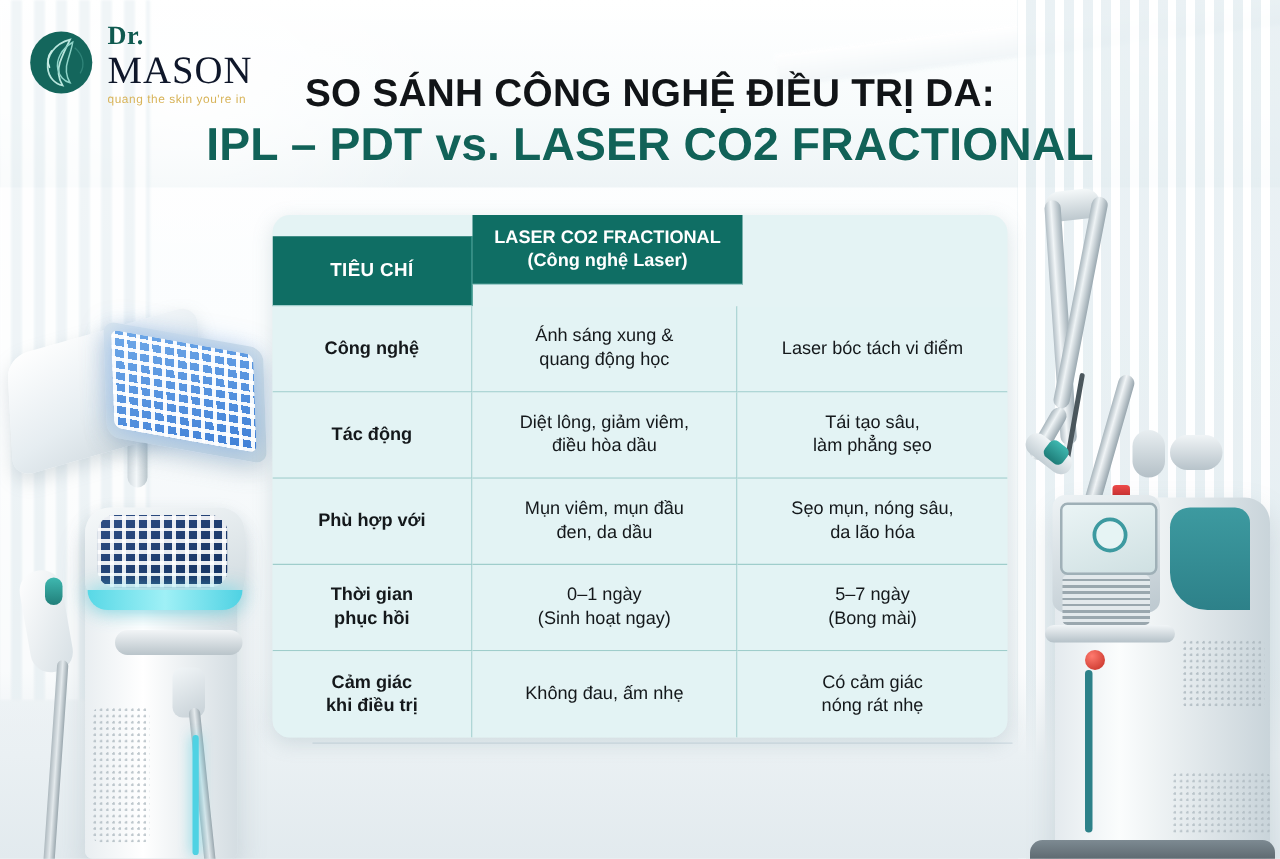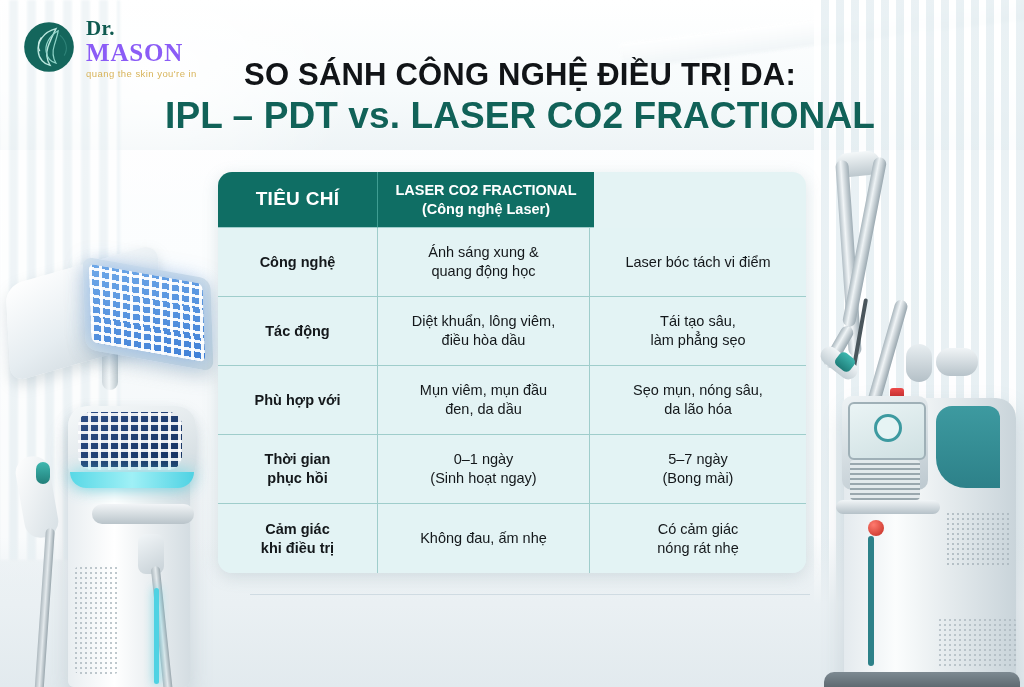--- a/index.html
+++ b/index.html
@@ -246,21 +246,21 @@
   
   .logo{position:absolute;left:22px;top:16px;display:flex;align-items:center;gap:10px;}
   .logo-mark{width:54px;height:54px;flex:0 0 54px;}
   .logo-text{display:flex;flex-direction:column;line-height:1;padding-top:2px;}
   .logo-dr{
     font-family:"Liberation Serif","DejaVu Serif",serif;
     font-size:21px;font-weight:700;color:#0f5a50;letter-spacing:.4px;
   }
   .logo-mason{
     font-family:"Liberation Serif","DejaVu Serif",serif;
-    font-size:25px;font-weight:700;color:#8b5cf6;letter-spacing:.8px;margin-top:1px;
+    font-size:31px;font-weight:400;color:#0f172a;letter-spacing:.8px;margin-top:1px;
   }
   .logo-tag{
     font-size:9.5px;color:#d8b45a;letter-spacing:.45px;margin-top:4px;white-space:nowrap;
   }
 
   
   .title-wrap{position:absolute;left:140px;top:58px;width:760px;text-align:center;}
   .title-1{
     font-size:31px;font-weight:800;color:#111417;letter-spacing:.2px;
     line-height:1.08;white-space:nowrap;
@@ -289,21 +289,21 @@
     text-align:center;padding:6px 8px;box-sizing:border-box;
     font-size:14.5px;color:#14181b;line-height:1.28;
     border-right:1px solid #9fcdcb;border-bottom:1px solid #9fcdcb;
     background:#e3f3f4;
   }
   .tbody .trow:last-child .tcell{border-bottom:none;}
   .tcell:last-child{border-right:none;}
   .c1{flex:0 0 160px;font-weight:700;}
   .c2{flex:0 0 212px;}
   .c3{flex:0 0 216px;}
-  .thead .c1{font-size:19px;letter-spacing:.3px;}
+  .thead .c1{font-size:15px;letter-spacing:.3px;margin-top:17px;}
   .thead .c2,.thead .c3{font-size:14.5px;}
   .thead .trow{min-height:56px;}
   .hline1{font-weight:700;}
   .hline2{font-weight:700;}
   .thead .tcell{height:56px;}
   .tbody .tcell{height:69px;}
   .line{display:block;}
 </style>
 </head>
 <body>
@@ -418,21 +418,21 @@
 
         </div>
       </div>
 
       <div class="trow">
         <div class="tcell c1">
           <span class="line">Tác động</span>
 
         </div>
         <div class="tcell c2">
-          <span class="line">Diệt khuẩn, lông viêm,</span>
+          <span class="line">Diệt lông, giảm viêm,</span>
           <span class="line">điều hòa dầu</span>
         </div>
         <div class="tcell c3">
           <span class="line">Tái tạo sâu,</span>
           <span class="line">làm phẳng sẹo</span>
         </div>
       </div>
 
       <div class="trow">
         <div class="tcell c1">

